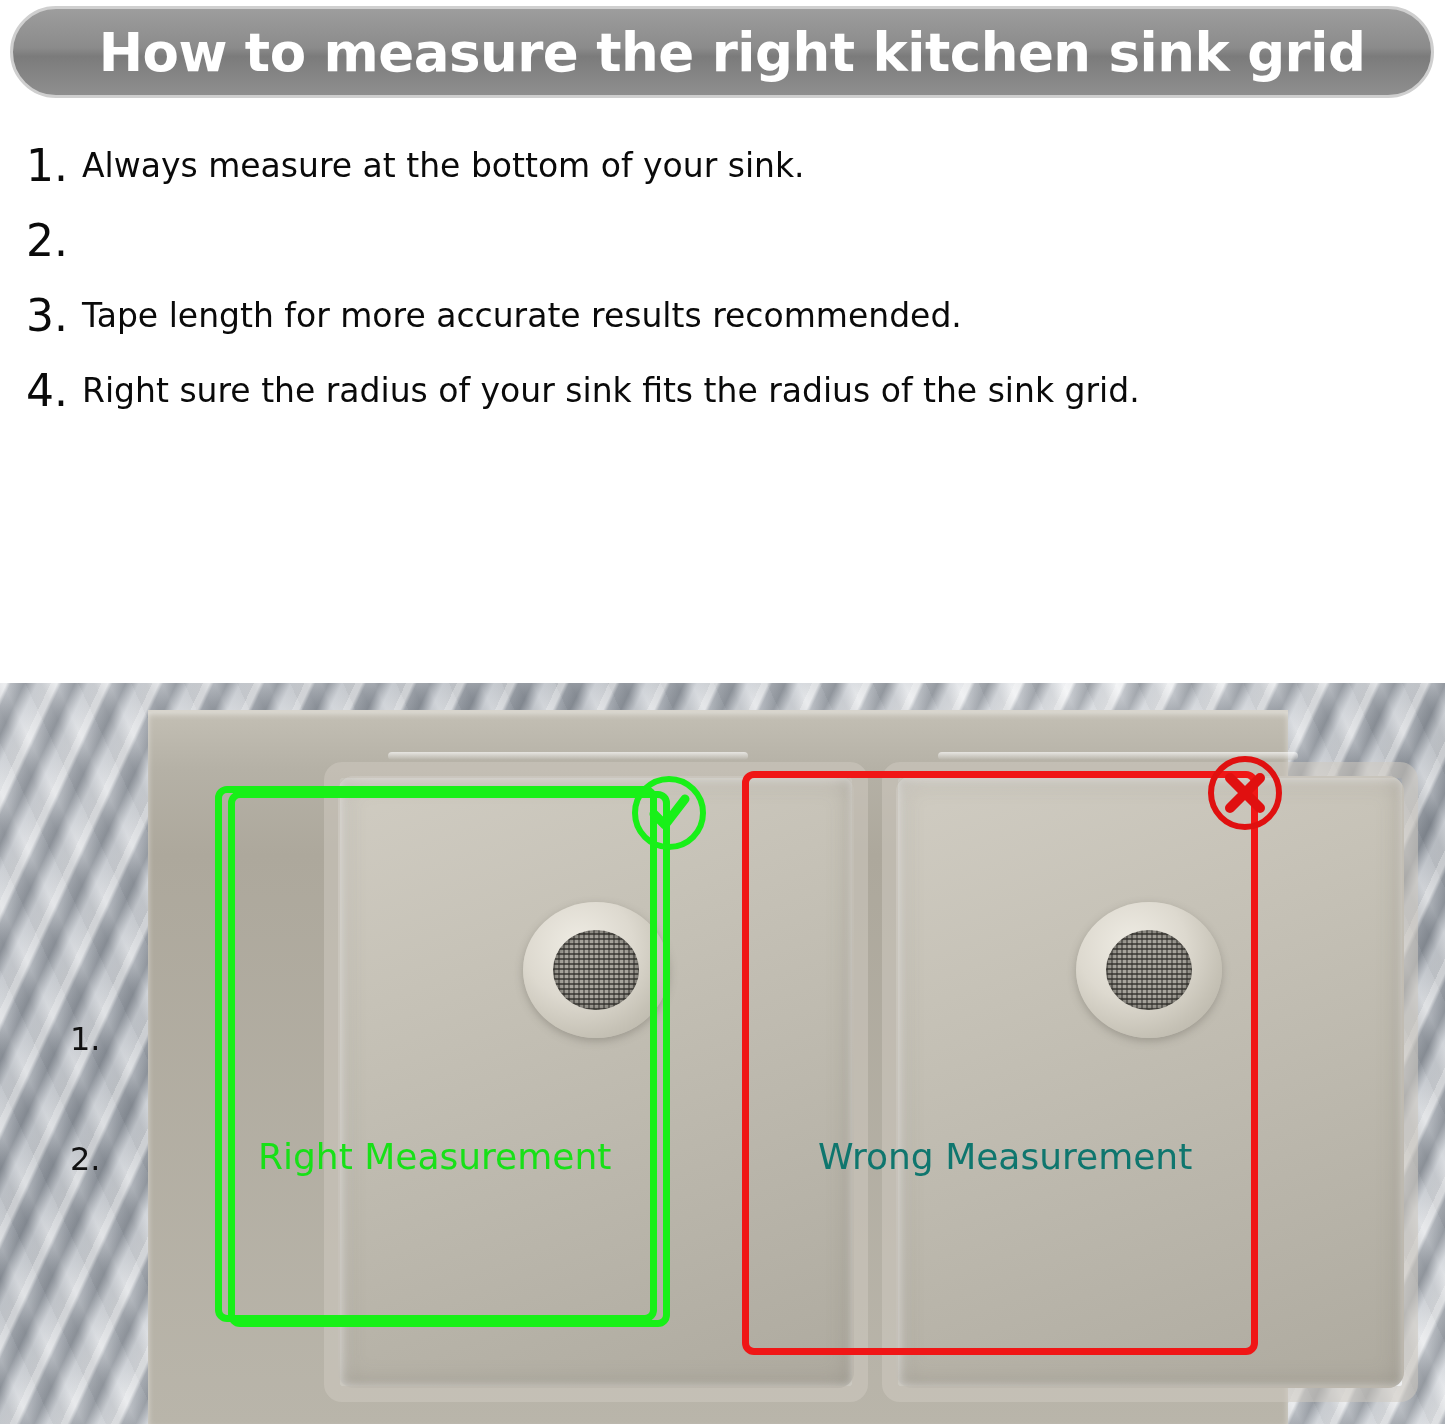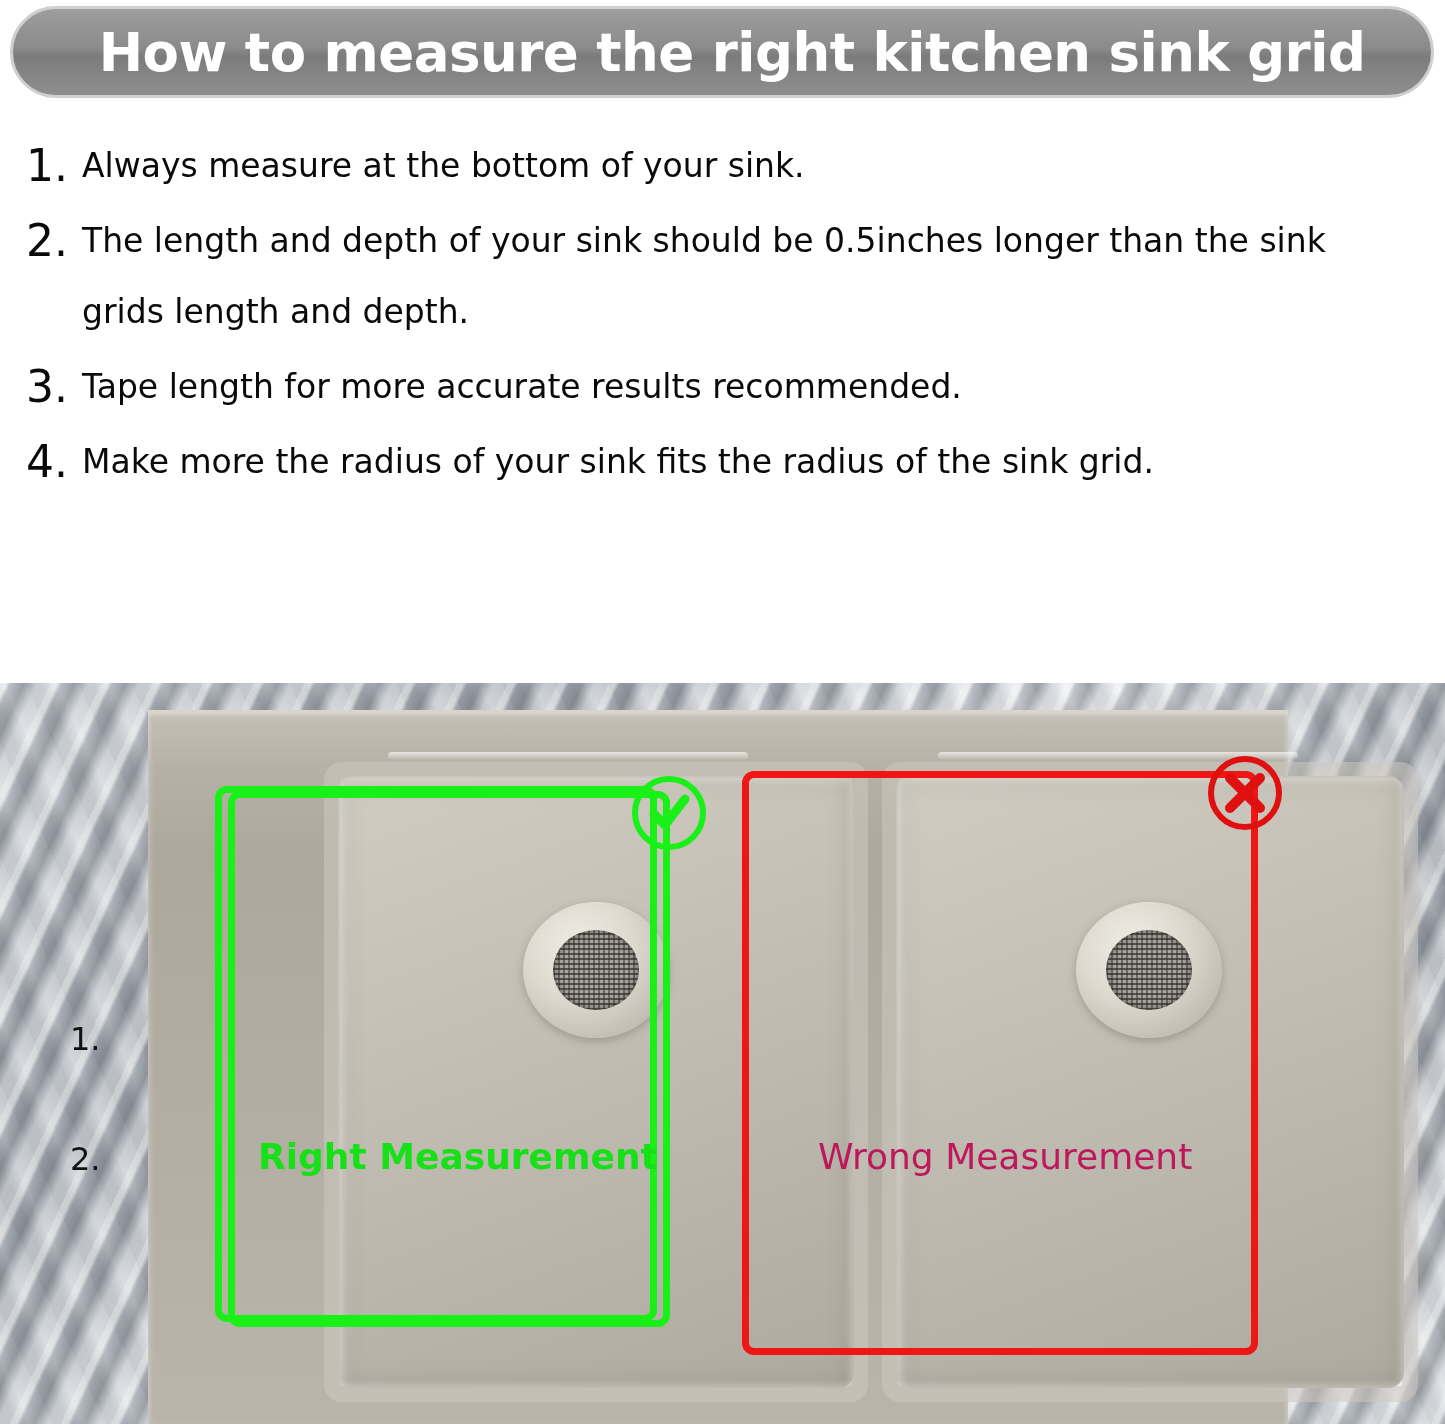--- a/index.html
+++ b/index.html
@@ -200,26 +200,25 @@
   .measure-label {
     position: absolute;
     font-size: 36px;
     font-family: "DejaVu Sans", sans-serif;
     white-space: nowrap;
   }
   .label-green {
     left: 258px;
     top: 1136px;
     color: #18e018;
-    font-weight: bold;
   }
   .label-red {
     left: 818px;
     top: 1136px;
-    color: #be185d;
+    color: #0f766e;
     text-align: right;
   }
 
   
   .badge {
     position: absolute;
     width: 74px;
     height: 74px;
     border-radius: 50%;
     box-sizing: border-box;
@@ -259,31 +258,30 @@
 
 <div class="instructions">
 
   <div class="inst-row">
     <div class="inst-num">1.</div>
     <div class="inst-text">Always measure at the bottom of your sink.</div>
   </div>
 
   <div class="inst-row">
     <div class="inst-num">2.</div>
-    <div class="inst-text">The length and depth of your sink should be 0.5inches longer than the sink grids length and depth.</div>
   </div>
 
   <div class="inst-row">
     <div class="inst-num">3.</div>
     <div class="inst-text">Tape length for more accurate results recommended.</div>
   </div>
 
   <div class="inst-row">
     <div class="inst-num">4.</div>
-    <div class="inst-text">Make more the radius of your sink fits the radius of the sink grid.</div>
+    <div class="inst-text">Right sure the radius of your sink fits the radius of the sink grid.</div>
   </div>
 
 </div>
 
 <div class="photo">
 
   <div class="sink-body">
 
     <div class="basin basin-left"></div>
     <div class="basin basin-right"></div>

